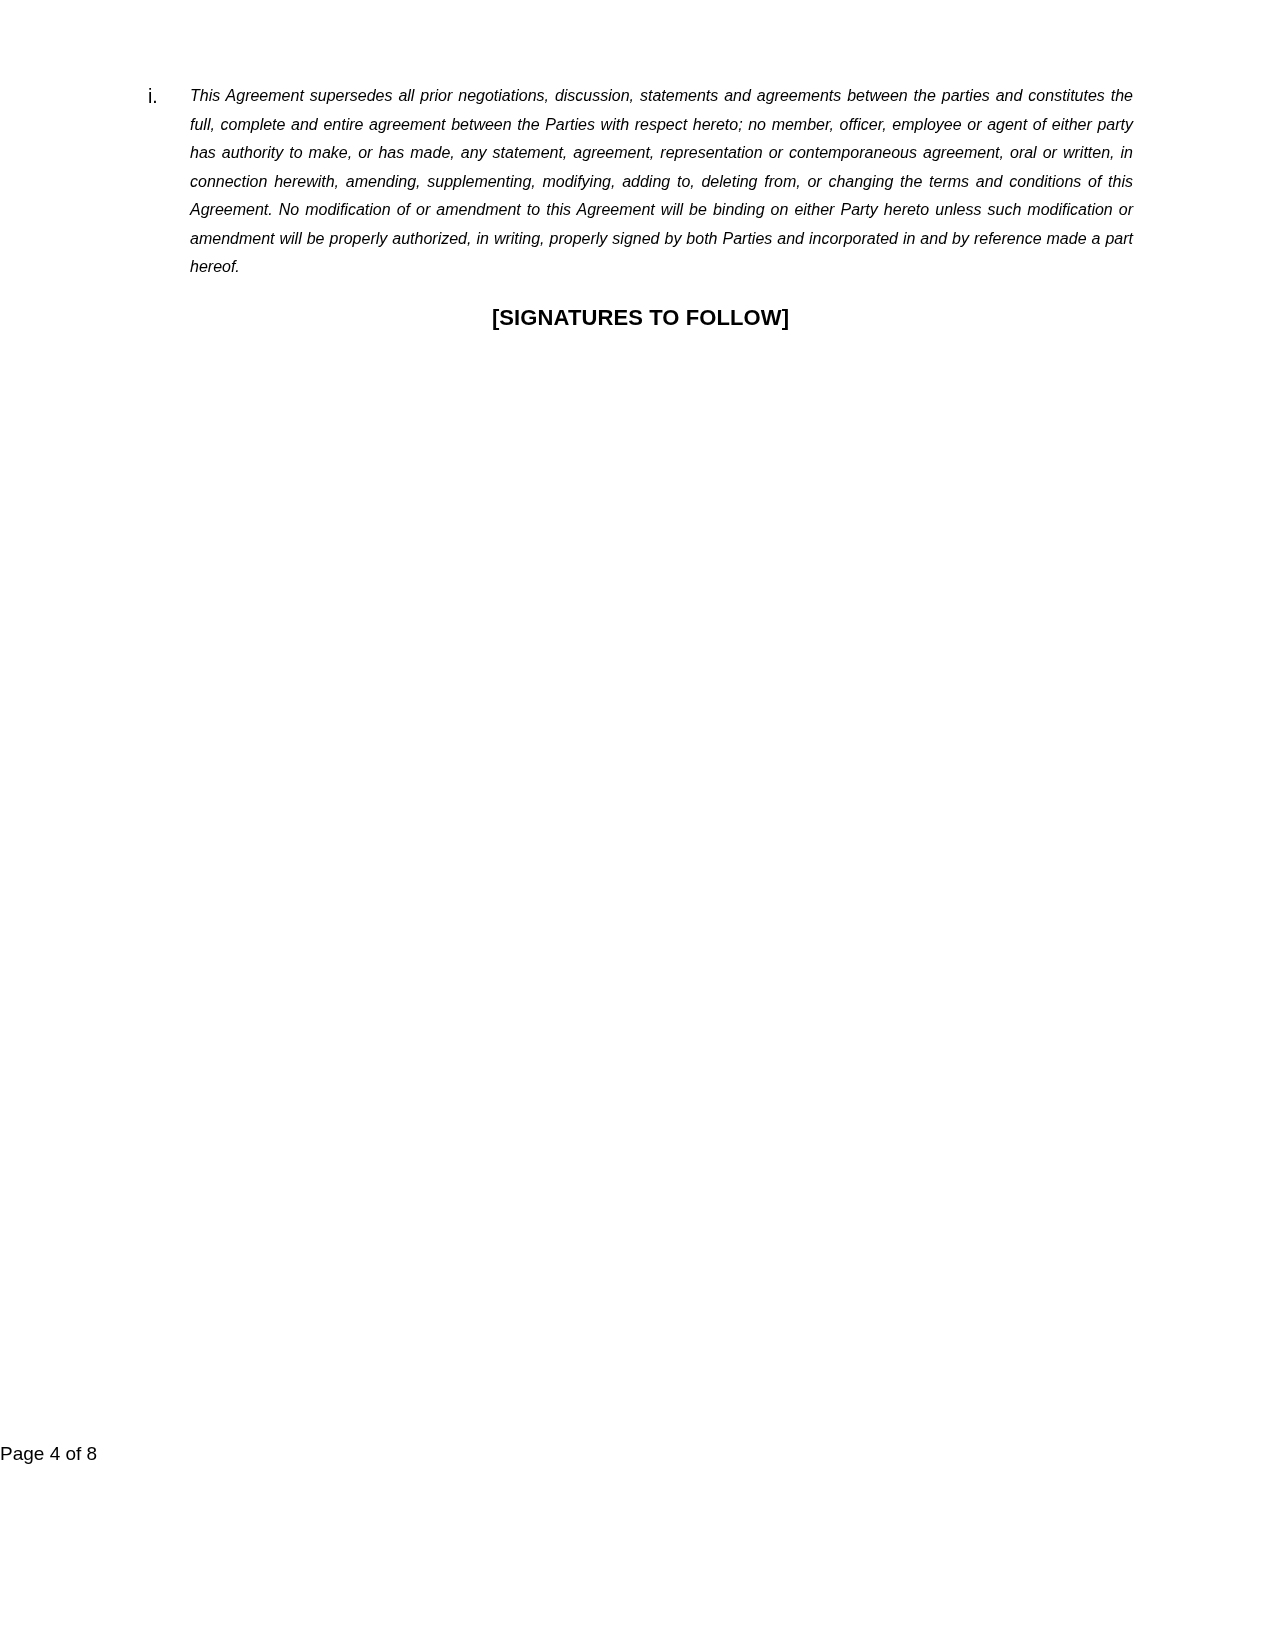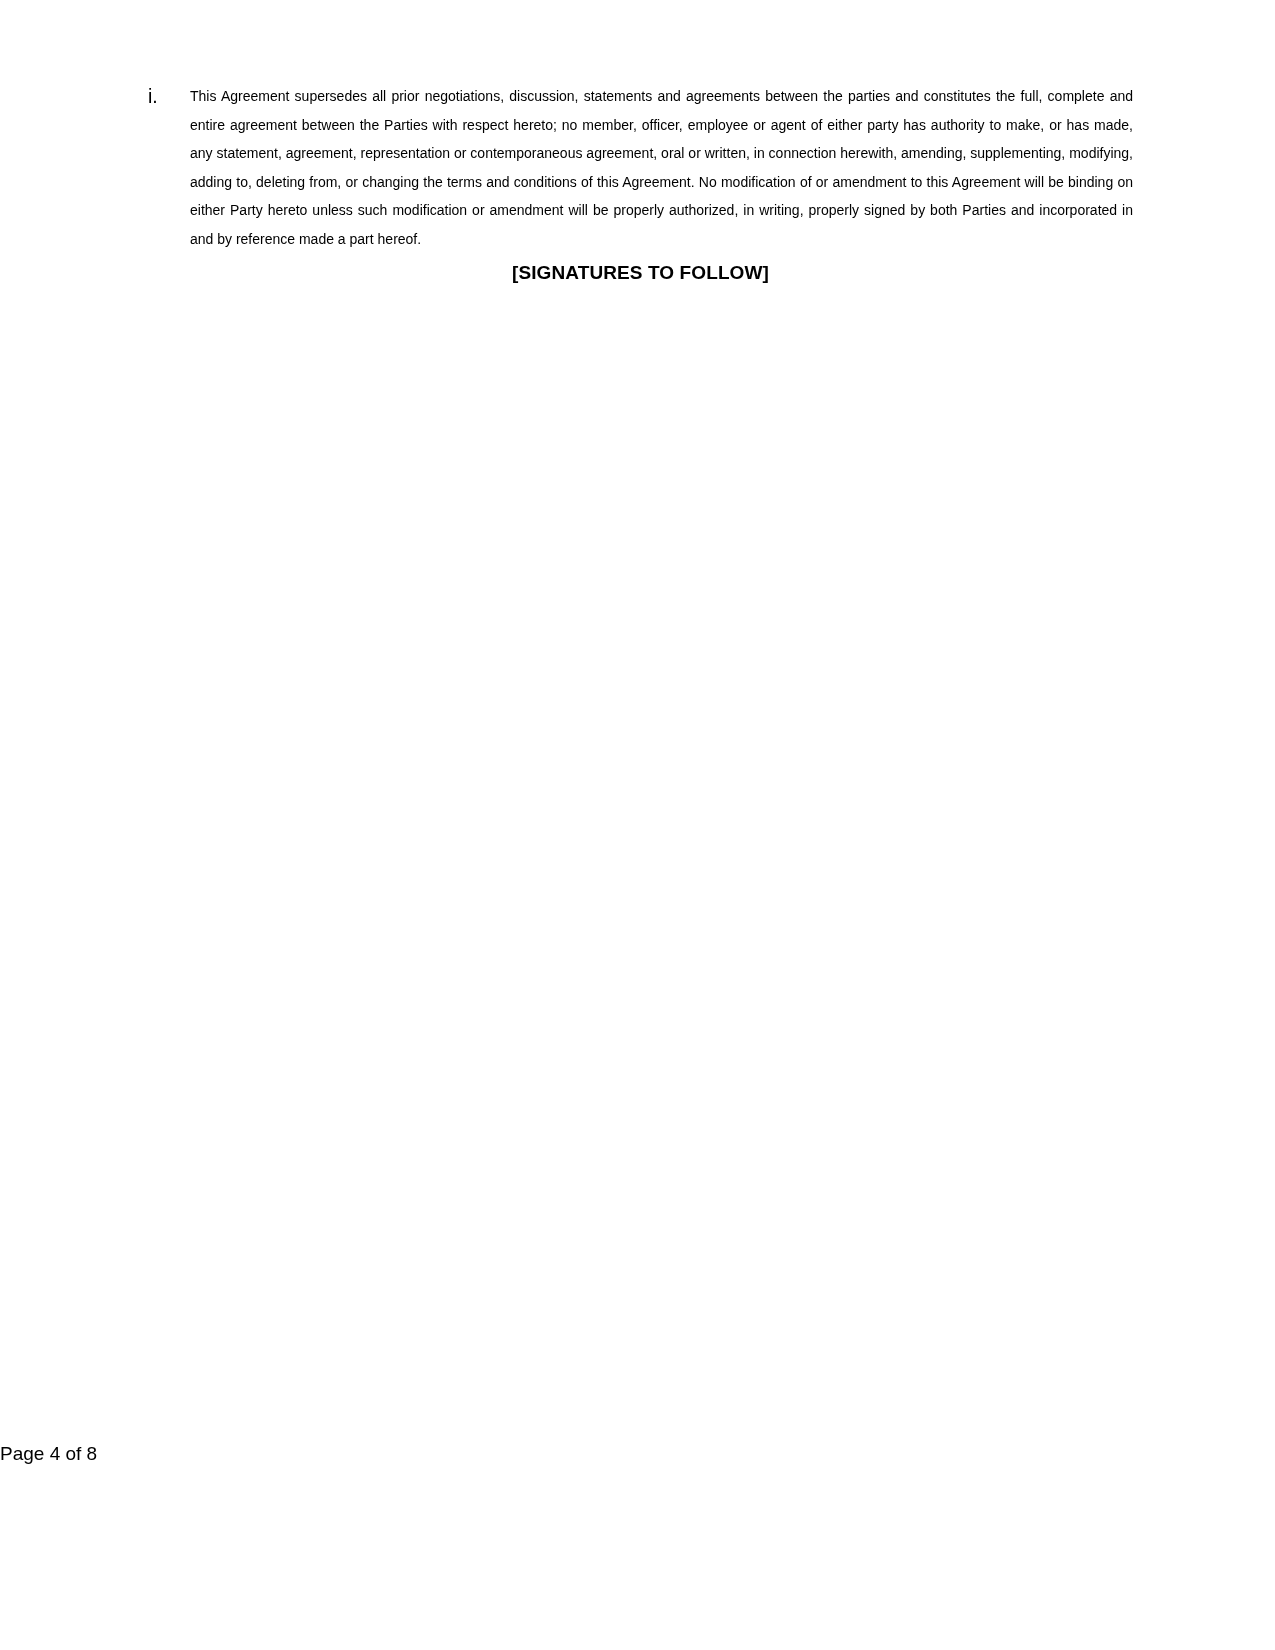--- a/index.html
+++ b/index.html
@@ -29,31 +29,32 @@
   }
   .clause-marker {
     width: 42px;
     flex: 0 0 42px;
     font-size: 19.5px;
     line-height: 28.5px;
     color: #000;
   }
   .clause-body {
     flex: 1 1 auto;
-    font-size: 14px;
+    font-size: 16px;
     line-height: 28.5px;
     text-align: justify;
     text-justify: inter-word;
     color: #000;
     hyphens: none;
+    font-style: italic;
   }
   .signatures-note {
-    margin-top: 6px;
+    margin-top: 22px;
     text-align: center;
-    font-size: 19px;
+    font-size: 22px;
     line-height: 28.5px;
     font-weight: bold;
     letter-spacing: 0.1px;
   }
   .footer {
     position: absolute;
     left: 0;
     right: 0;
     top: 1442px;
     font-size: 19px;

